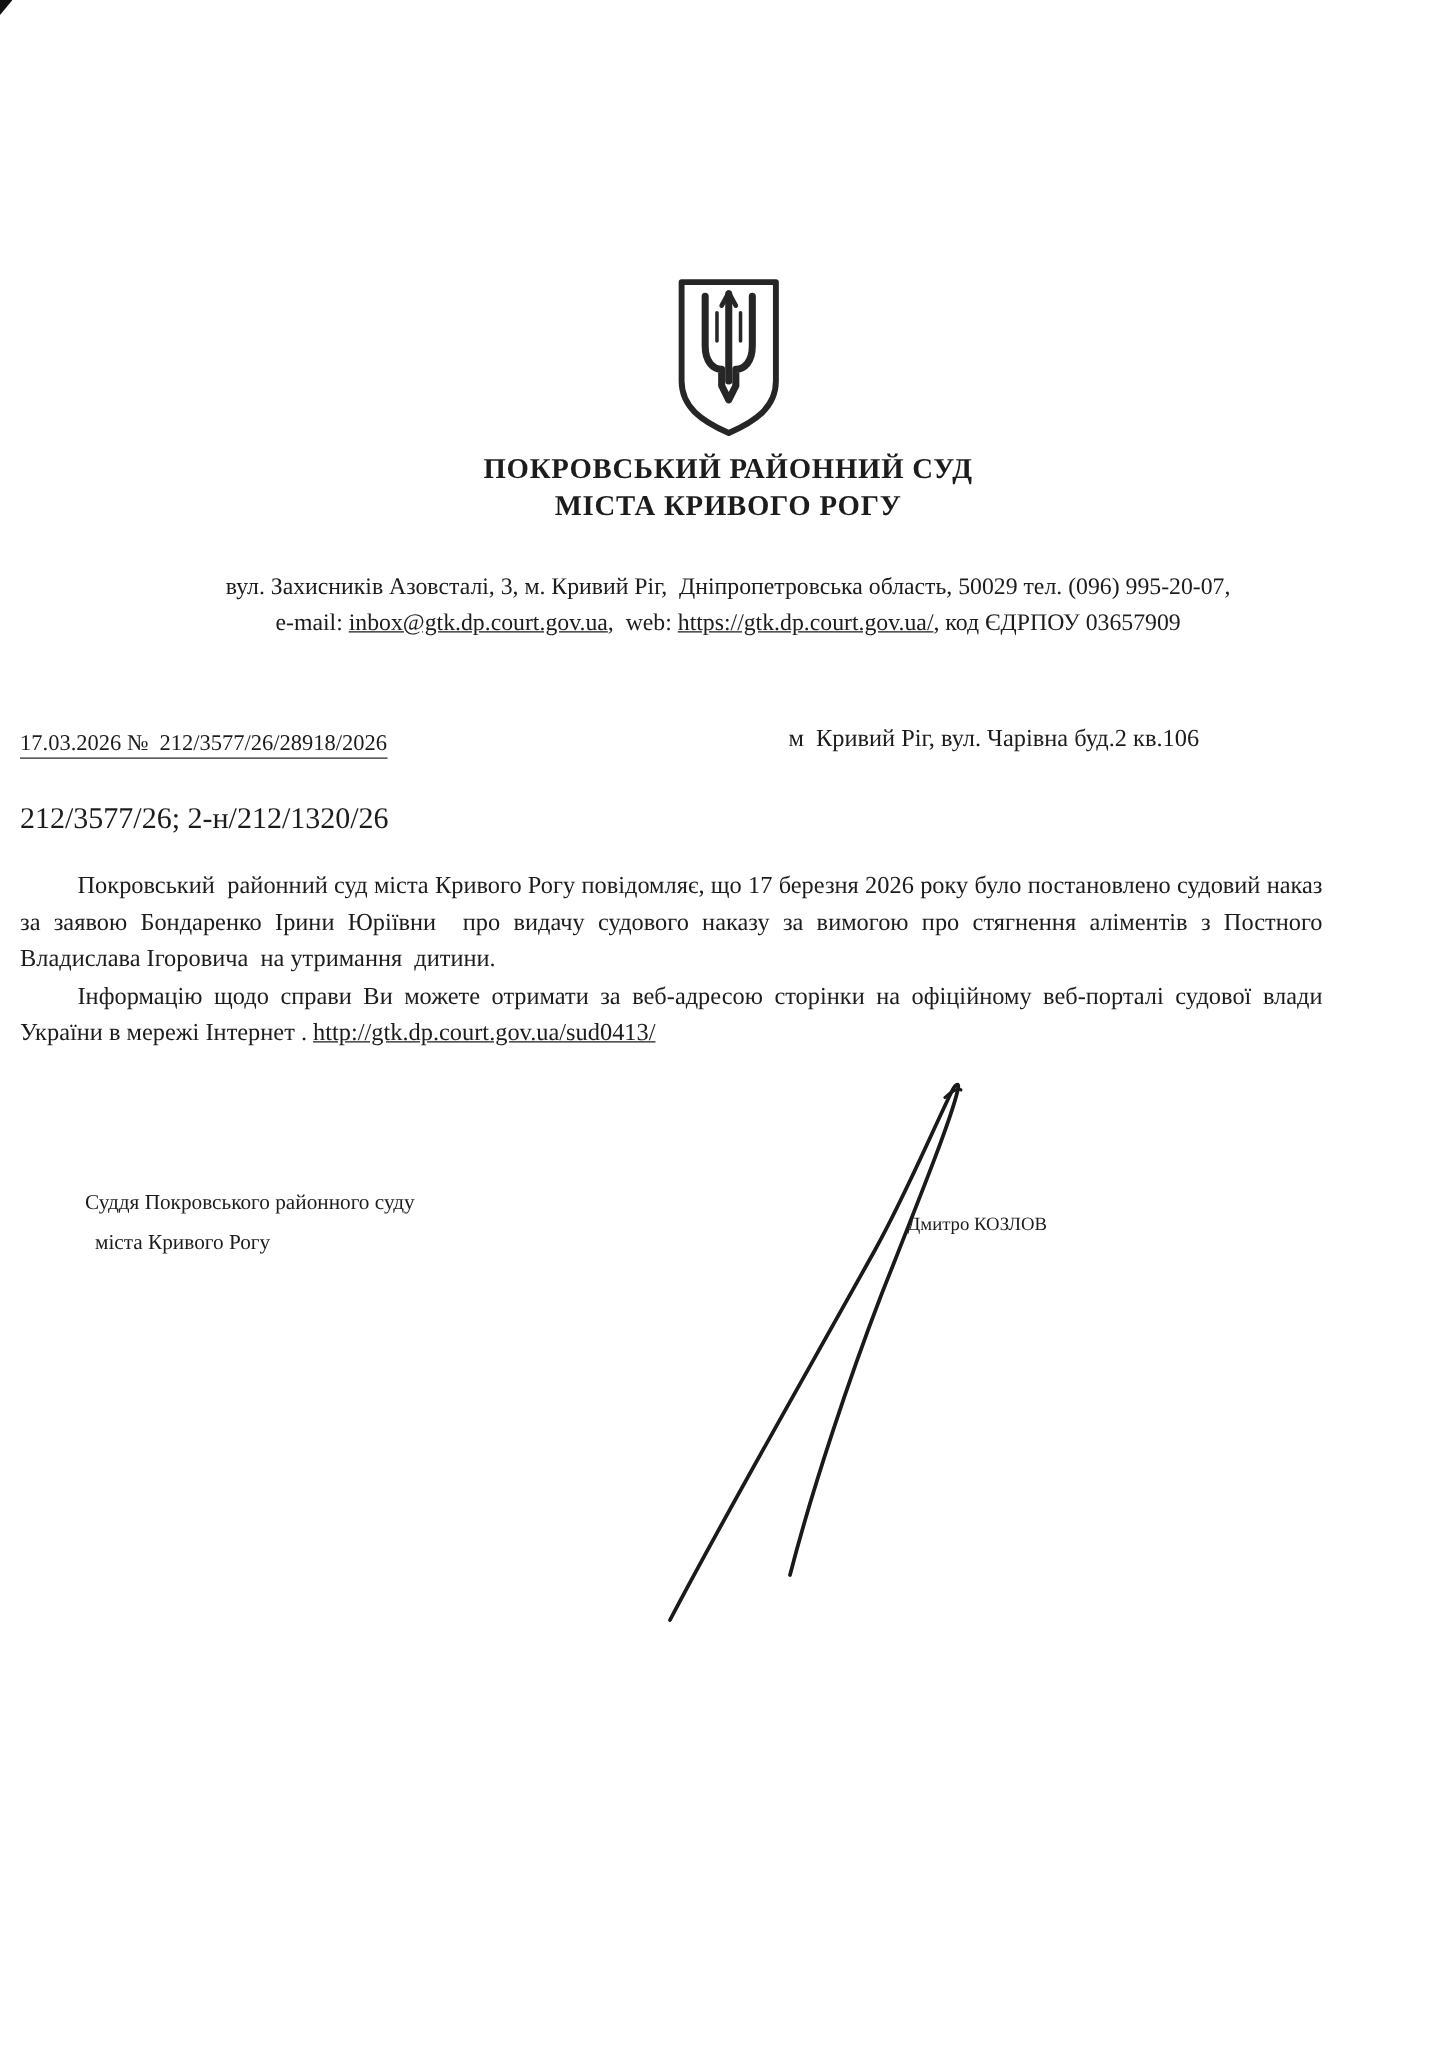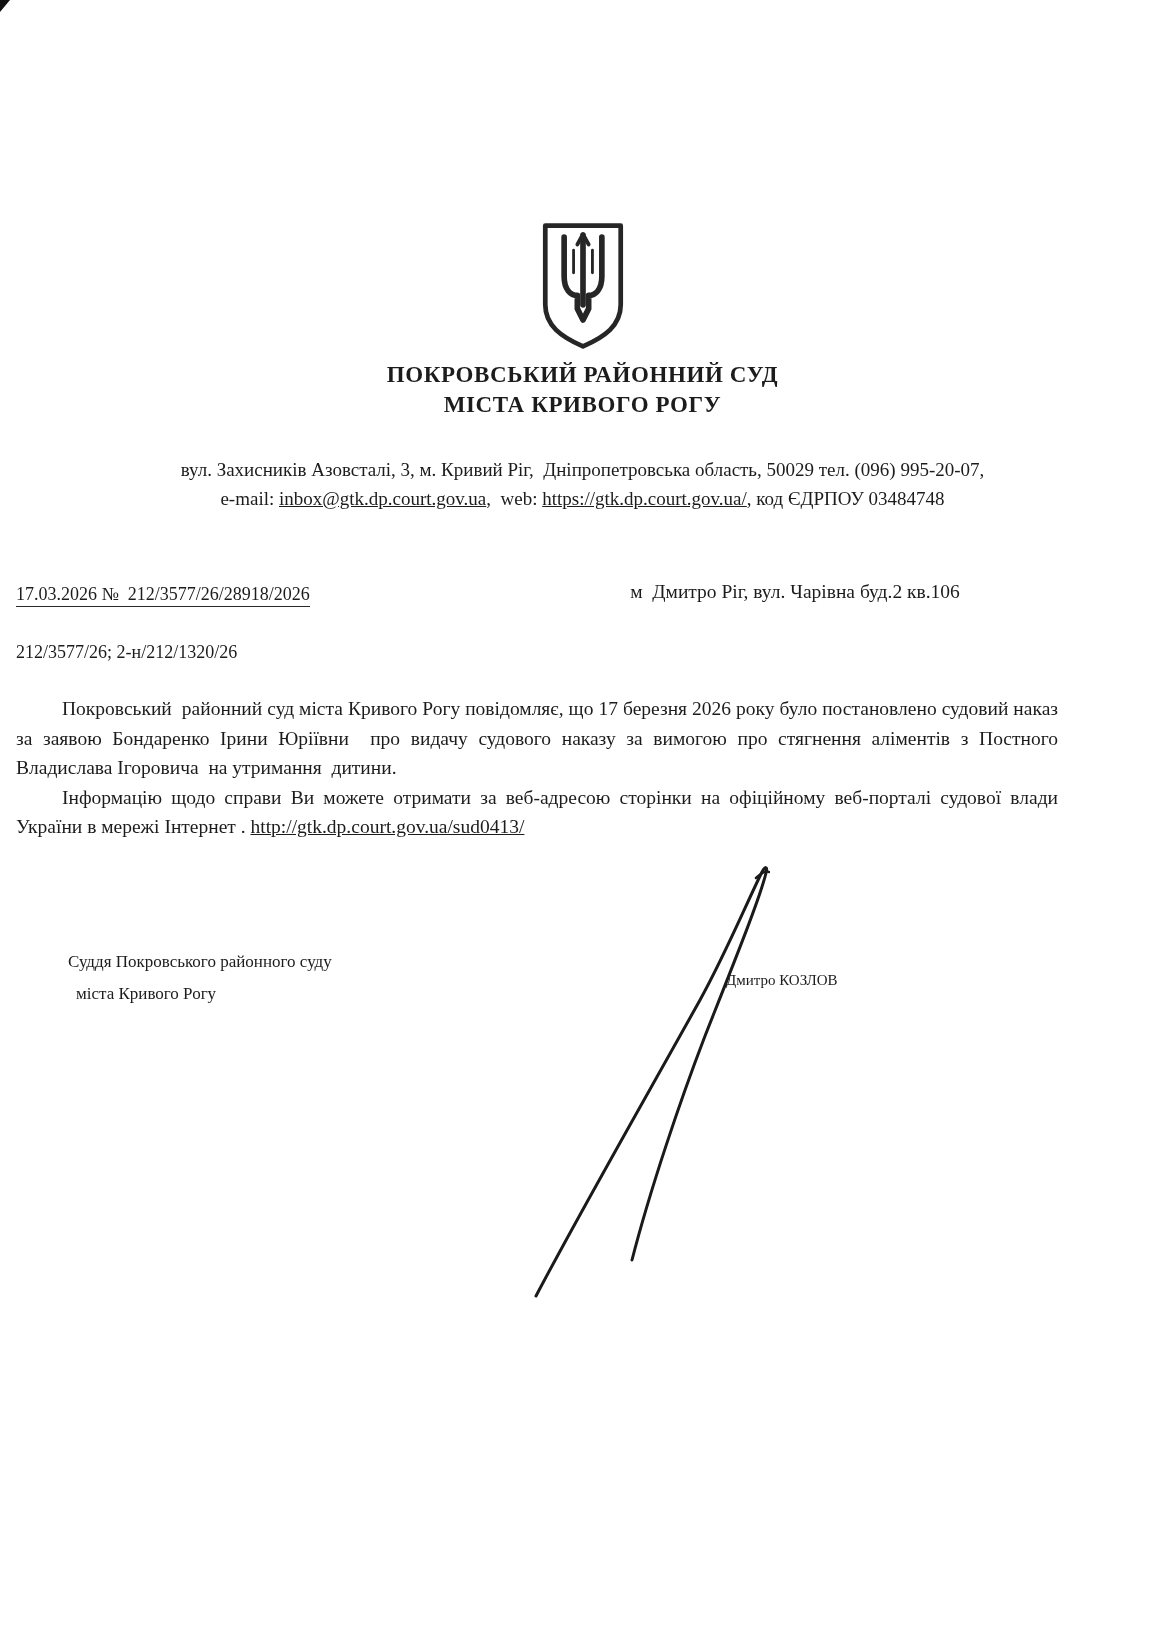--- a/index.html
+++ b/index.html
@@ -35,21 +35,21 @@
   .ref{
     position:absolute;top:584px;left:16px;
     font-size:18px;
   }
   .ref .u{text-decoration:none;border-bottom:1.5px solid #2a2a2a;padding-bottom:2px;}
   .addressee{
     position:absolute;top:576px;left:560px;width:470px;
     text-align:center;font-size:19.5px;line-height:31px;
   }
   .case-numbers{
-    position:absolute;top:642px;left:16px;font-size:18px;
+    position:absolute;top:642px;left:16px;font-size:24px;
   }
   .body-text{
     position:absolute;top:694px;left:16px;width:1042px;
     font-size:19.5px;line-height:29.5px;text-align:justify;
   }
   .body-text p{margin:0;text-indent:46px;}
   .judge-title{
     position:absolute;top:946px;left:68px;
     font-size:17px;line-height:32px;
   }
@@ -81,30 +81,30 @@
   </div>
 
   <div class="titles">
     <div data-bind="header.court_name_line1">ПОКРОВСЬКИЙ РАЙОННИЙ СУД</div>
     <div data-bind="header.court_name_line2">МІСТА КРИВОГО РОГУ</div>
   </div>
 
   <div class="addr">
     <div data-bind="header.address_line">вул. Захисників Азовсталі, 3, м. Кривий Ріг,  Дніпропетровська область, 50029 тел. (096) 995-20-07,</div>
     <div>
-      <span data-bind="header.contact.email_label">e-mail: </span><span class="u" data-bind="header.contact.email">inbox@gtk.dp.court.gov.ua</span><span data-bind="header.contact.web_label">,  web: </span><span class="u" data-bind="header.contact.web">https://gtk.dp.court.gov.ua/</span><span data-bind="header.contact.edrpou">, код ЄДРПОУ 03484748</span>
+      <span data-bind="header.contact.email_label">e-mail: </span><span class="u" data-bind="header.contact.email">inbox@gtk.dp.court.gov.ua</span><span data-bind="header.contact.web_label">,  web: </span><span class="u" data-bind="header.contact.web">https://gtk.dp.court.gov.ua/</span><span data-bind="header.contact.edrpou">, код ЄДРПОУ 03657909</span>
     </div>
   </div>
 
   <div class="ref">
     <span class="u" data-bind="reference.date_number">17.03.2026 №  212/3577/26/28918/2026</span>
   </div>
 
   <div class="addressee">
-    <div data-bind="addressee.address">м  Дмитро Ріг, вул. Чарівна буд.2 кв.106</div>
+    <div data-bind="addressee.address">м  Кривий Ріг, вул. Чарівна буд.2 кв.106</div>
   </div>
 
   <div class="case-numbers" data-bind="reference.case_numbers">212/3577/26; 2-н/212/1320/26</div>
 
   <div class="body-text">
     <p data-bind="body.paragraph1">Покровський  районний суд міста Кривого Рогу повідомляє, що 17 березня 2026 року було постановлено судовий наказ за заявою Бондаренко Ірини Юріївни  про видачу судового наказу за вимогою про стягнення аліментів з Постного Владислава Ігоровича  на утримання  дитини.</p>
     <p><span data-bind="body.paragraph2_text">Інформацію щодо справи Ви можете отримати за веб-адресою сторінки на офіційному веб-порталі судової влади України в мережі Інтернет . </span><span class="u" data-bind="body.paragraph2_link">http://gtk.dp.court.gov.ua/sud0413/</span></p>
   </div>
 
   <div class="judge-title">

